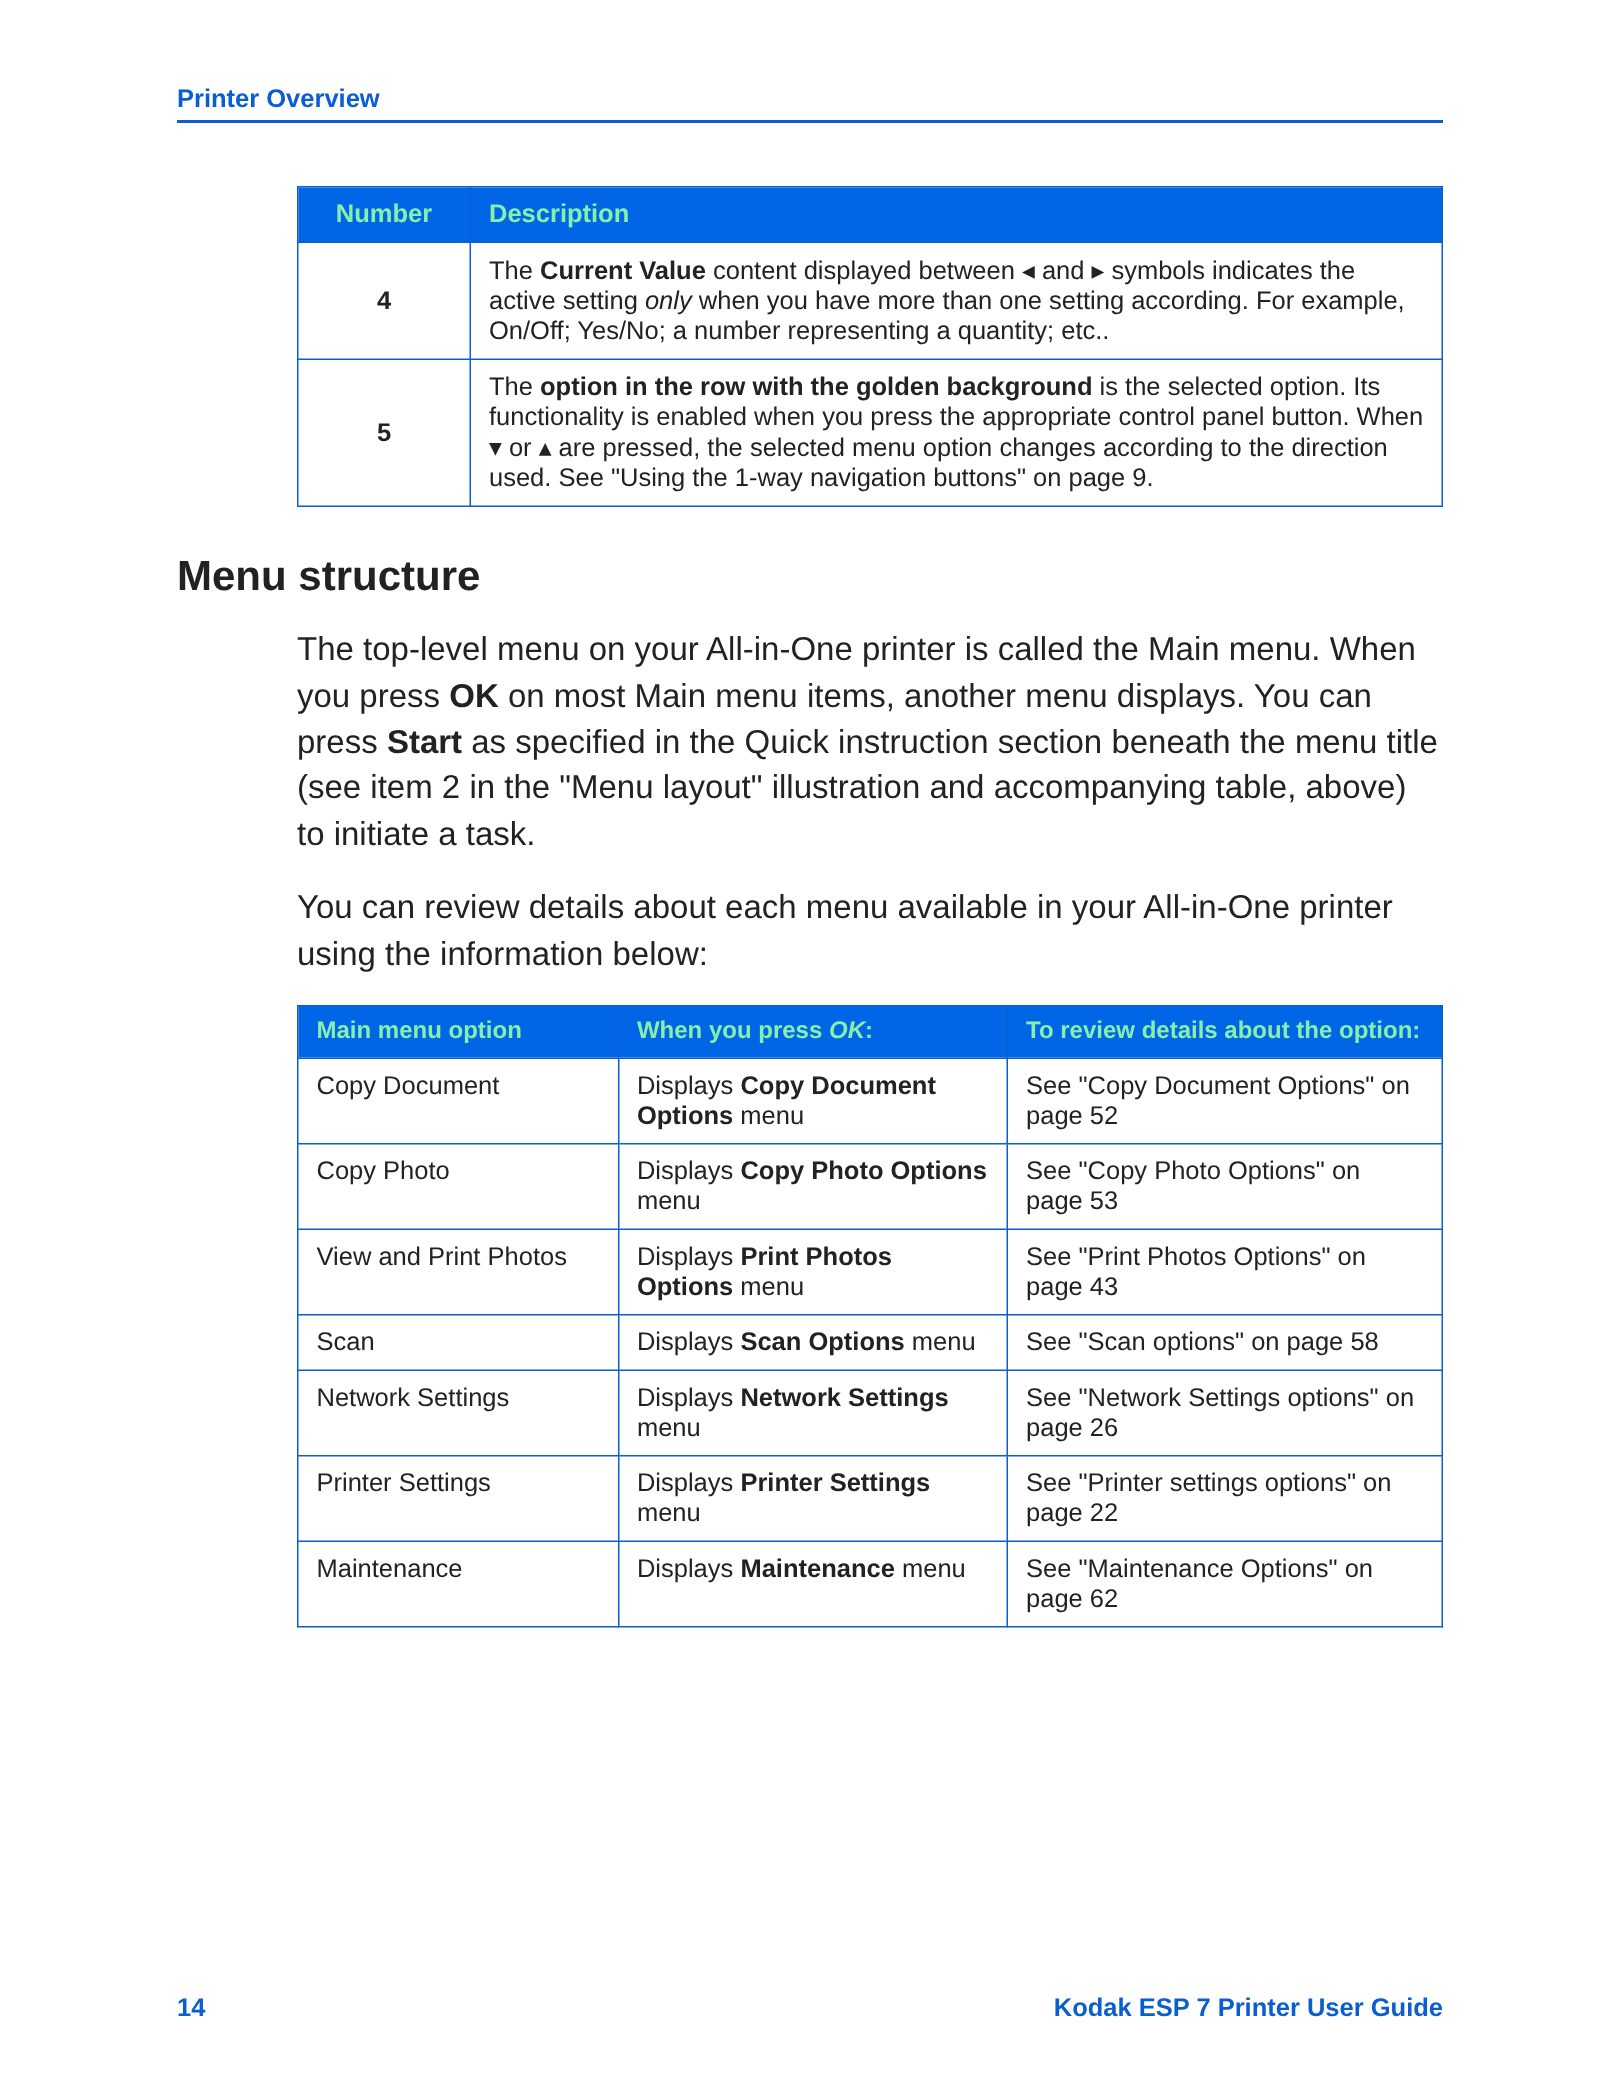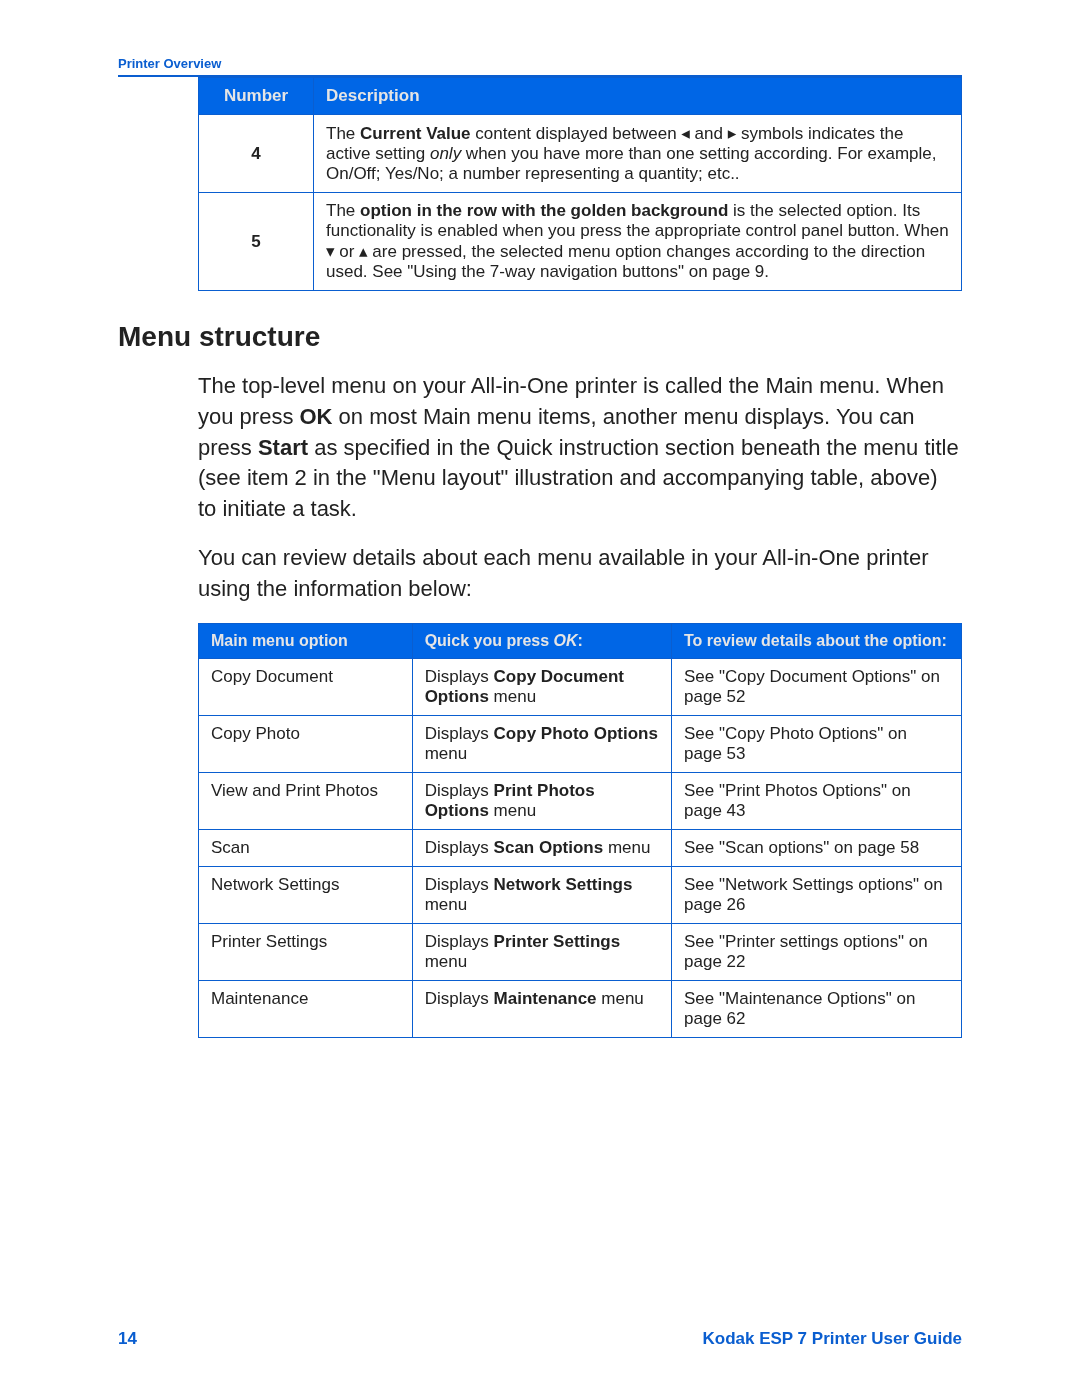--- a/index.html
+++ b/index.html
@@ -12,35 +12,36 @@
 .page {
   width: 1080px;
   height: 1397px;
   position: relative;
   box-sizing: border-box;
   padding: 56px 118px 60px 118px;
 }
 .header {
   color: #0a5ed0;
   font-weight: bold;
-  font-size: 13px;
+  font-size: 17px;
   border-bottom: 2px solid #0a5ed0;
   padding-bottom: 4px;
+  margin-bottom: 42px;
 }
 .content {
   margin-left: 80px;
 }
 table {
   border-collapse: collapse;
   width: 100%;
   font-size: 17px;
 }
 th {
   background: #0066e6;
-  color: #e5e5e5;
+  color: #86efac;
   font-weight: bold;
   text-align: left;
   padding: 8px 12px;
   border: 1px solid #0a5ed0;
   vertical-align: top;
 }
 .tbl1 th.num { width: 90px; text-align: center; }
 td {
   border: 1px solid #0a5ed0;
   padding: 8px 12px;
@@ -97,21 +98,21 @@
       <tbody>
         <tr>
           <td class="num">4</td>
           <td>
             <span>The </span><b>Current Value</b><span> content displayed between ◂ and ▸ symbols indicates the active setting </span><span class="italic">only</span><span> when you have more than one setting according. For example, On/Off; Yes/No; a number representing a quantity; etc..</span>
           </td>
         </tr>
         <tr>
           <td class="num">5</td>
           <td>
-            <span>The </span><b>option in the row with the golden background</b><span> is the selected option. Its functionality is enabled when you press the appropriate control panel button. When ▾ or ▴ are pressed, the selected menu option changes according to the direction used. See "Using the 7-way navigation buttons" on page 9.</span>
+            <span>The </span><b>option in the row with the golden background</b><span> is the selected option. Its functionality is enabled when you press the appropriate control panel button. When ▾ or ▴ are pressed, the selected menu option changes according to the direction used. See "Using the 1-way navigation buttons" on page 9.</span>
           </td>
         </tr>
       </tbody>
     </table>
 
     <h2 class="section">Menu structure</h2>
 
     <p class="body">
       <span>The top-level menu on your All-in-One printer is called the Main menu. When you press </span><b>OK</b><span> on most Main menu items, another menu displays. You can press </span><b>Start</b><span> as specified in the Quick instruction section beneath the menu title (see item 2 in the "Menu layout" illustration and accompanying table, above) to initiate a task.</span>
     </p>
@@ -121,21 +122,21 @@
     <table class="tbl2">
       <colgroup>
         <col style="width:28%">
         <col style="width:34%">
         <col style="width:38%">
       </colgroup>
       <thead>
         <tr>
           <th>Main menu option</th>
           <th>
-            <span>Quick you press </span><span class="italic">OK</span><span>:</span>
+            <span>When you press </span><span class="italic">OK</span><span>:</span>
           </th>
           <th>To review details about the option:</th>
         </tr>
       </thead>
       <tbody id="tbl2-body">
           <tr>
             <td>Copy Document</td>
             <td><span>Displays </span><b>Copy Document Options</b><span> menu</span></td>
             <td>See "Copy Document Options" on page 52</td>
           </tr>

